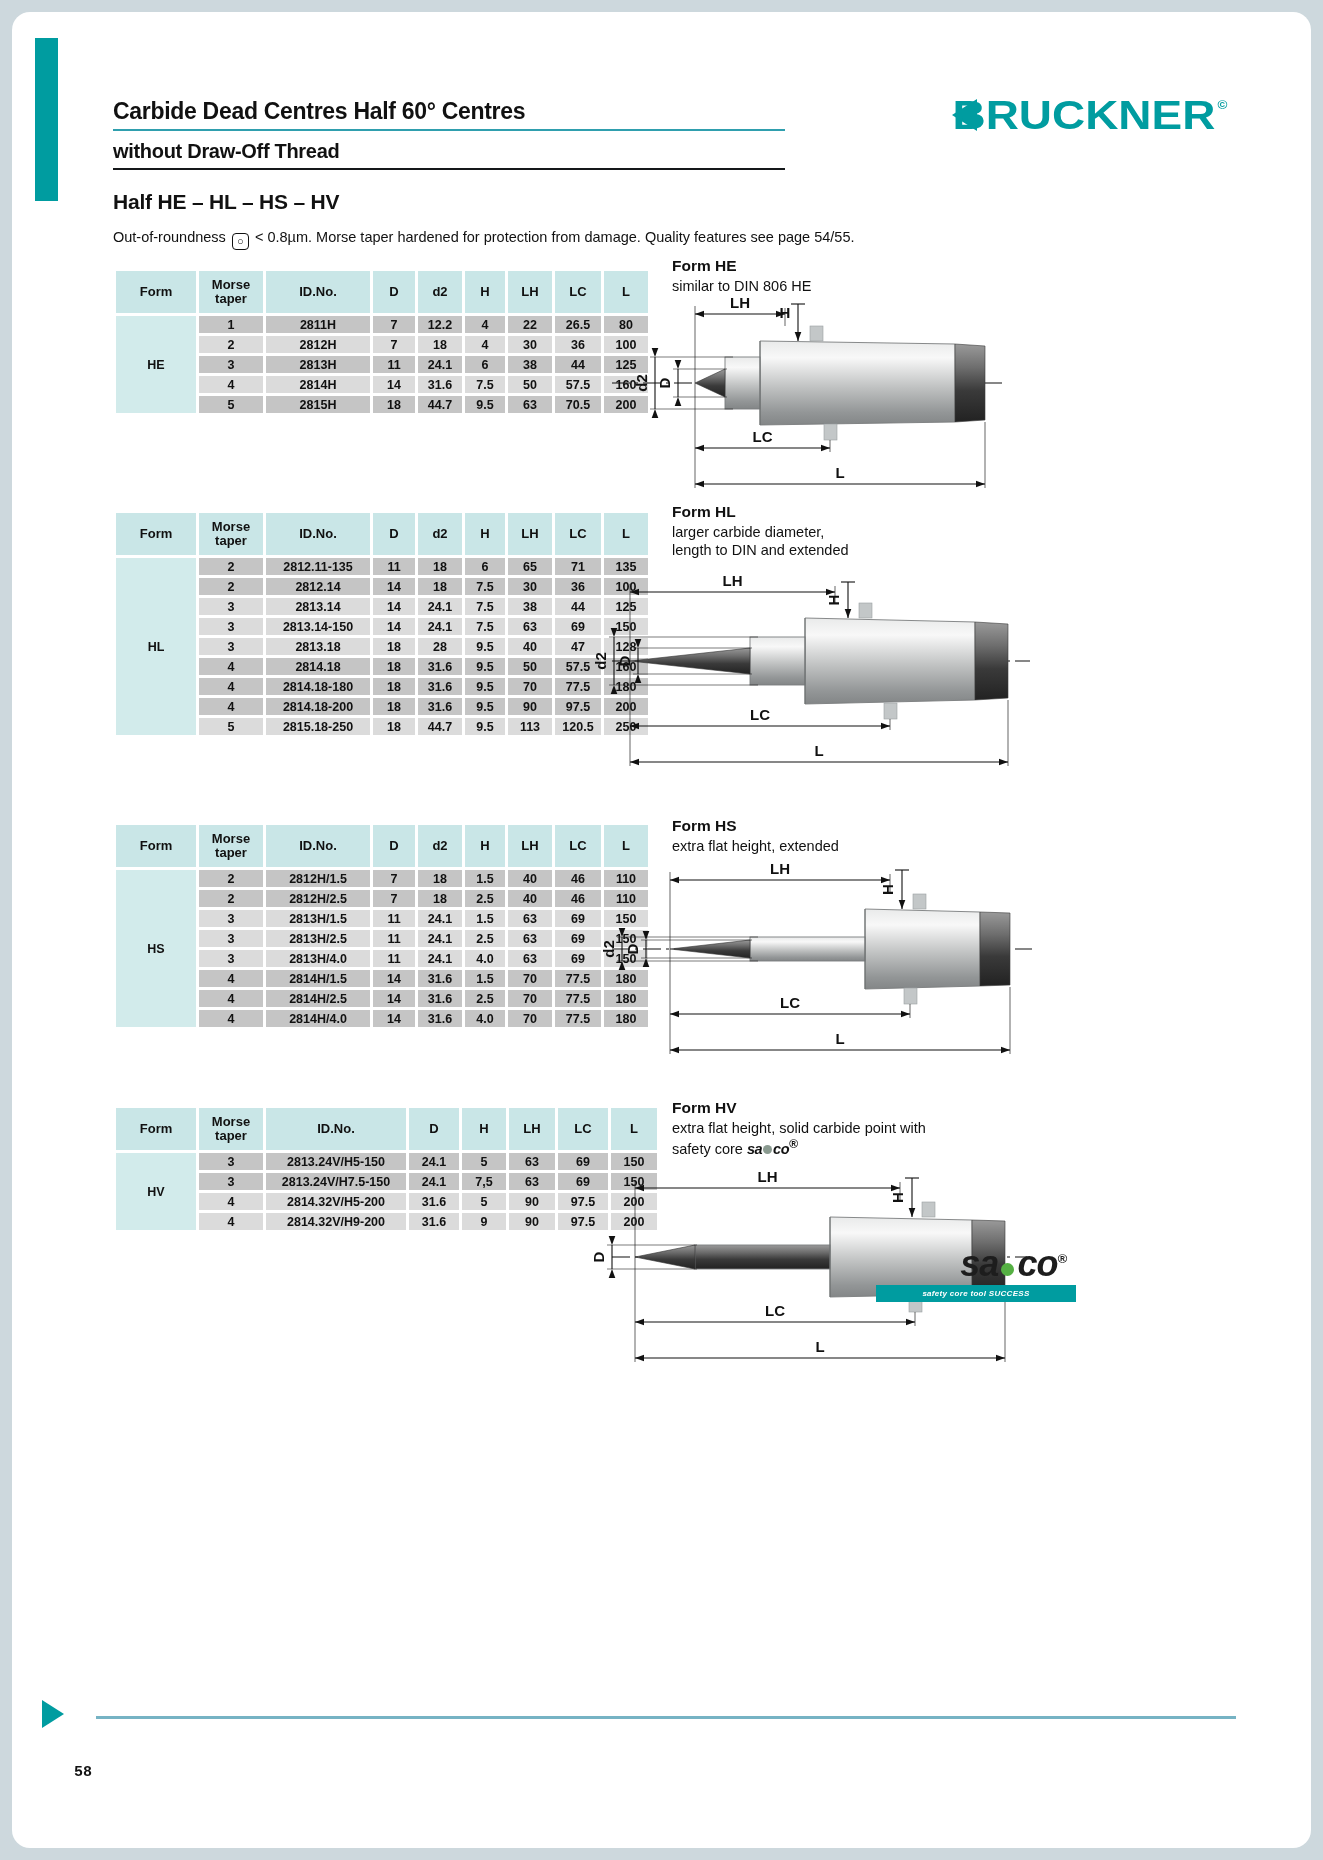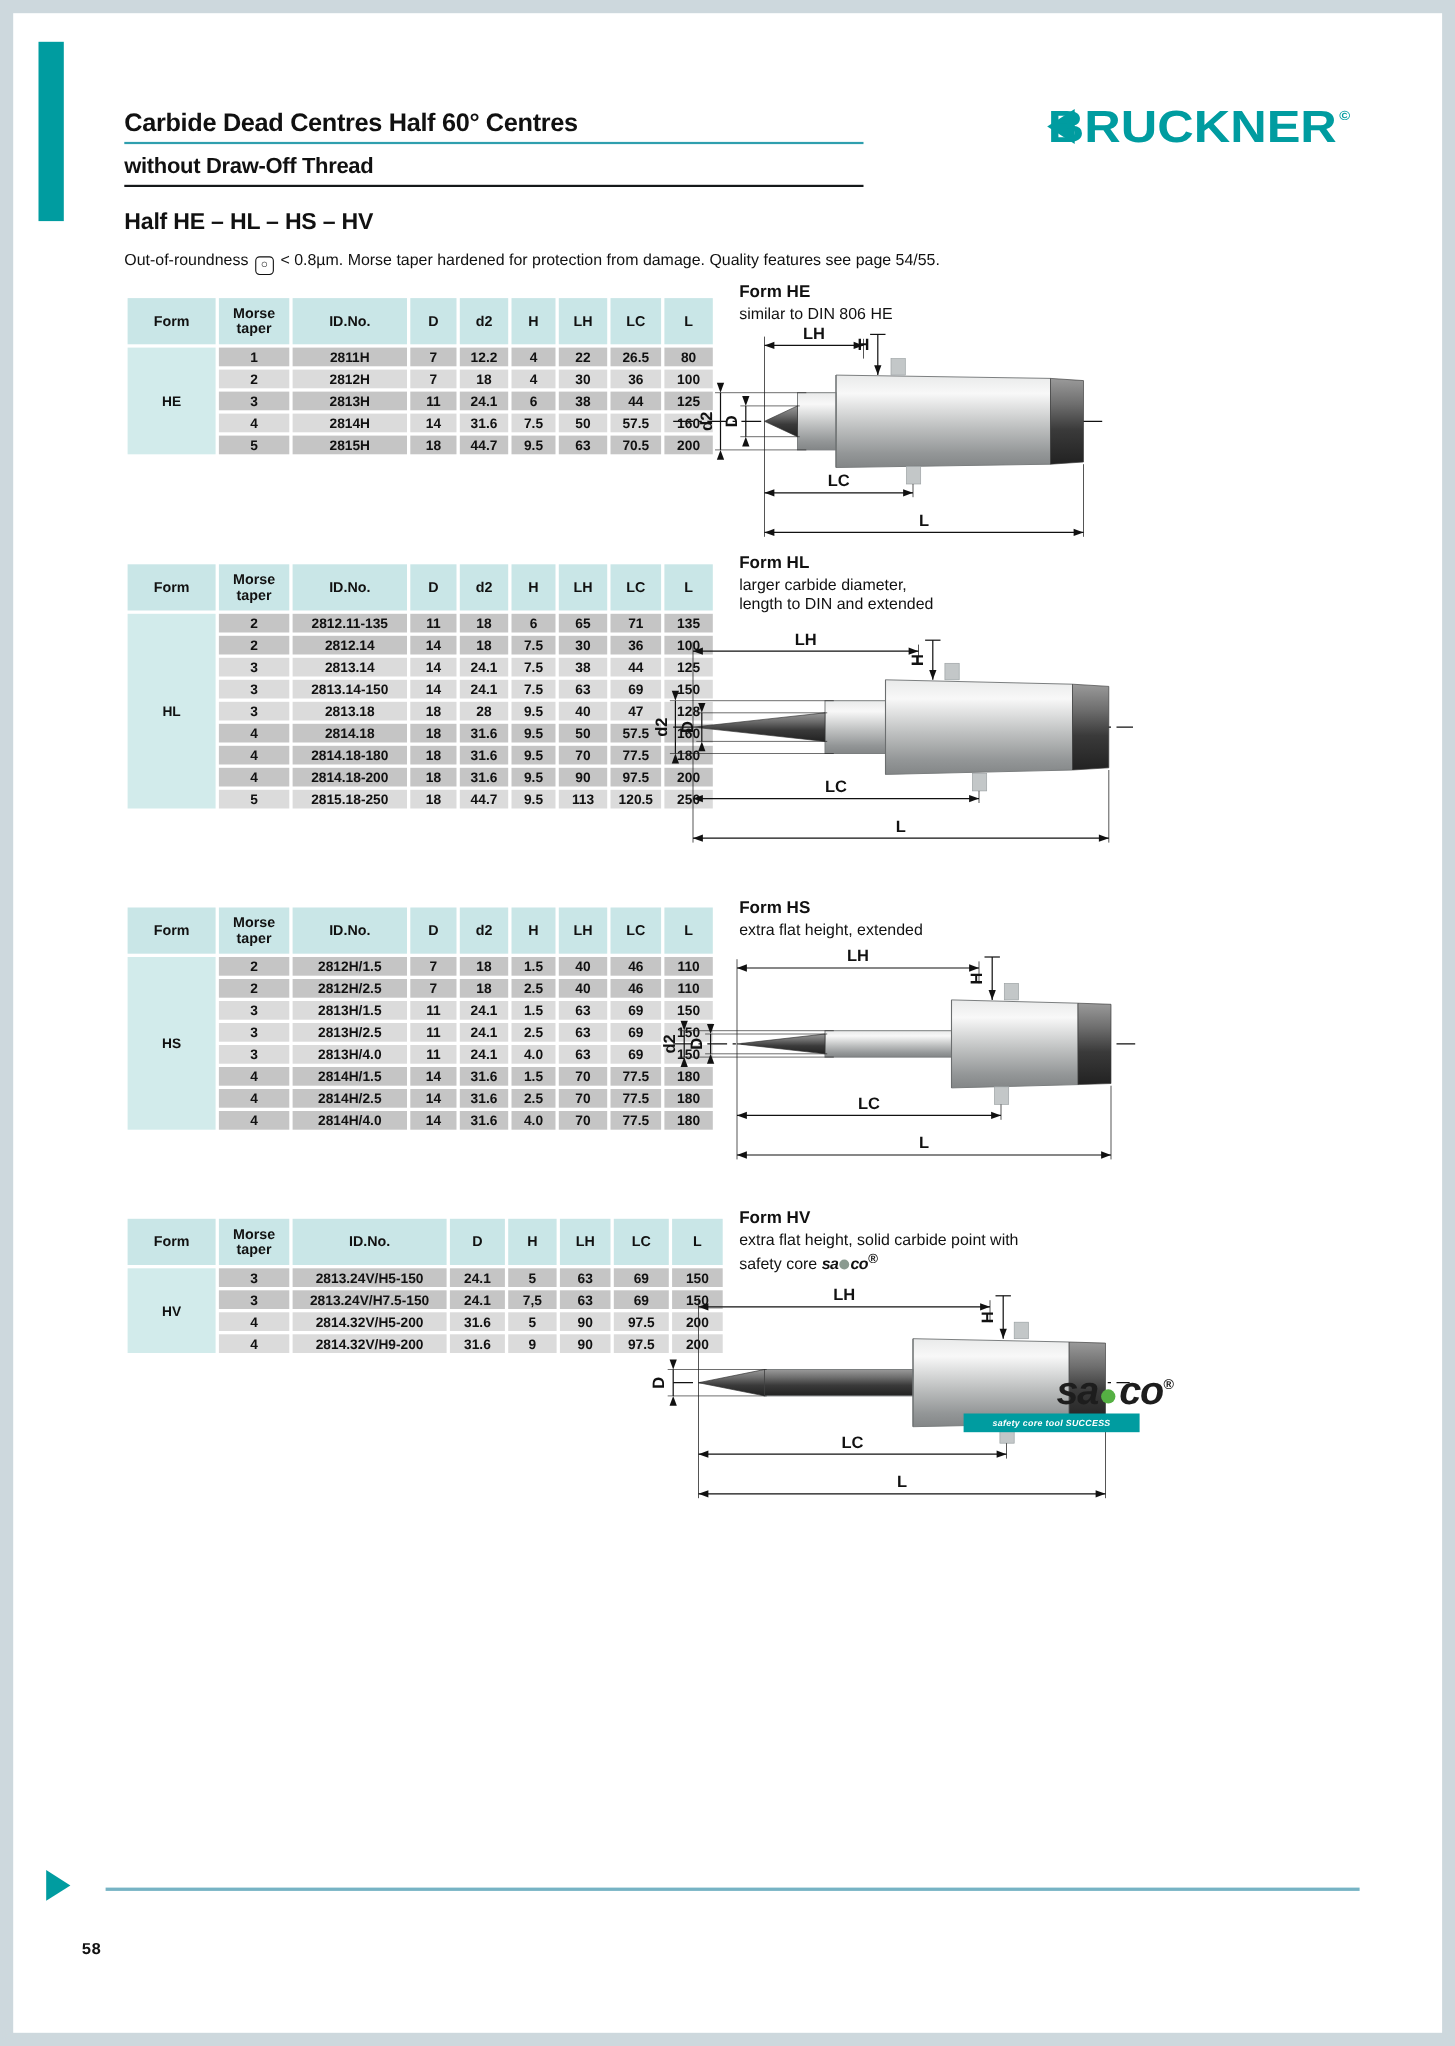--- a/index.html
+++ b/index.html
@@ -1,18 +1,18 @@
 <!DOCTYPE html>
 <html><head>
 <meta charset="utf-8">
 <style>
   html,body{margin:0;padding:0;background:#b9c6cc;}
   *{box-sizing:border-box;}
   .sheet{position:relative;width:1323px;height:1860px;background:#cdd8dd;font-family:"Liberation Sans",sans-serif;color:#111;overflow:hidden;}
-  .page{position:absolute;left:12px;top:12px;right:12px;bottom:12px;background:#ffffff;}
+  .page{position:absolute;left:12px;top:12px;right:12px;bottom:12px;background:#ffffff;border-radius:18px;}
   .abs{position:absolute;}
 
   .teal-block{left:23px;top:26px;width:23px;height:163px;background:#009CA0;}
 
   .title{left:101px;top:86px;font-size:23px;font-weight:800;letter-spacing:-0.3px;white-space:nowrap;}
   .rule-teal{left:101px;top:117px;width:672px;height:2px;background:#2F9FAE;}
   .subtitle{left:101px;top:128px;font-size:20px;font-weight:800;letter-spacing:-0.3px;white-space:nowrap;}
   .rule-dark{left:101px;top:156px;width:672px;height:2px;background:#15181a;}
   .formline{left:101px;top:178px;font-size:21px;font-weight:800;letter-spacing:-0.2px;white-space:nowrap;}
   .desc{left:101px;top:217px;font-size:14.5px;font-weight:400;white-space:nowrap;}
@@ -49,21 +49,21 @@
   .fig-hl{top:554px;}
   .fig-hs{top:842px;}
   .fig-hv{top:1150px;}
 
   .saco-inline{font-style:italic;font-weight:800;letter-spacing:-0.5px;}
   .saco-dot{display:inline-block;width:9px;height:9px;border-radius:50%;background:#8a9a90;margin:0 1px;}
   .saco-logo{left:864px;top:1234px;width:190px;}
   .saco-big{font-size:36px;font-weight:800;font-style:italic;color:#1d1d1d;letter-spacing:-1px;line-height:1;text-align:right;}
   .saco-big .saco-dot{width:13px;height:13px;background:#55b043;margin:0 3px;}
   .saco-big sup{font-size:13px;}
-  .saco-banner{margin-top:3px;background:#009CA0;color:#ffffff;font-size:8px;font-style:italic;font-weight:700;padding:4px 6px;width:160px;text-align:center;letter-spacing:0.3px;}
+  .saco-banner{margin-top:3px;background:#009CA0;color:#ffffff;font-size:8px;font-style:italic;font-weight:700;padding:4px 6px;width:200px;text-align:center;letter-spacing:0.3px;}
 
   .footer-tri{left:30px;top:1688px;width:0;height:0;border-top:14px solid transparent;border-bottom:14px solid transparent;border-left:22px solid #009CA0;}
   .pagenum{left:62px;top:1752px;font-size:15px;font-weight:800;font-family:Liberation Mono, monospace;}
   .footer-rule{left:84px;top:1704px;width:1140px;height:3px;background:#76b3c4;}
 </style>
 </head>
 <body>
 
 <div class="sheet">
   <div class="page">

